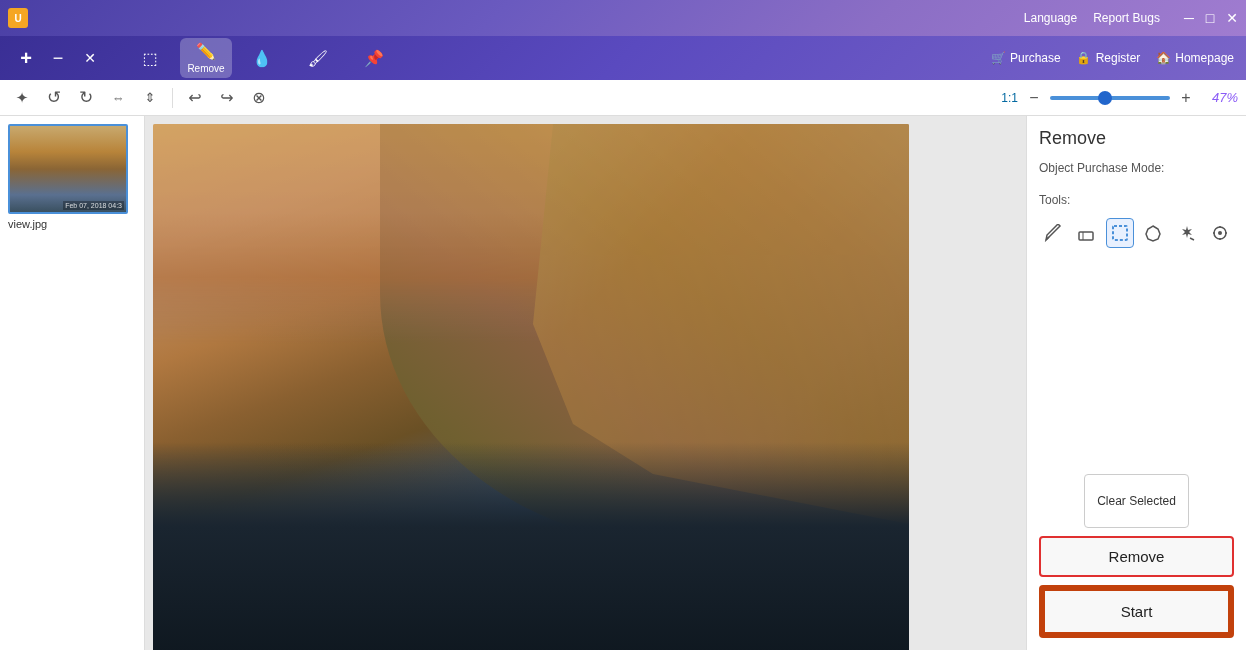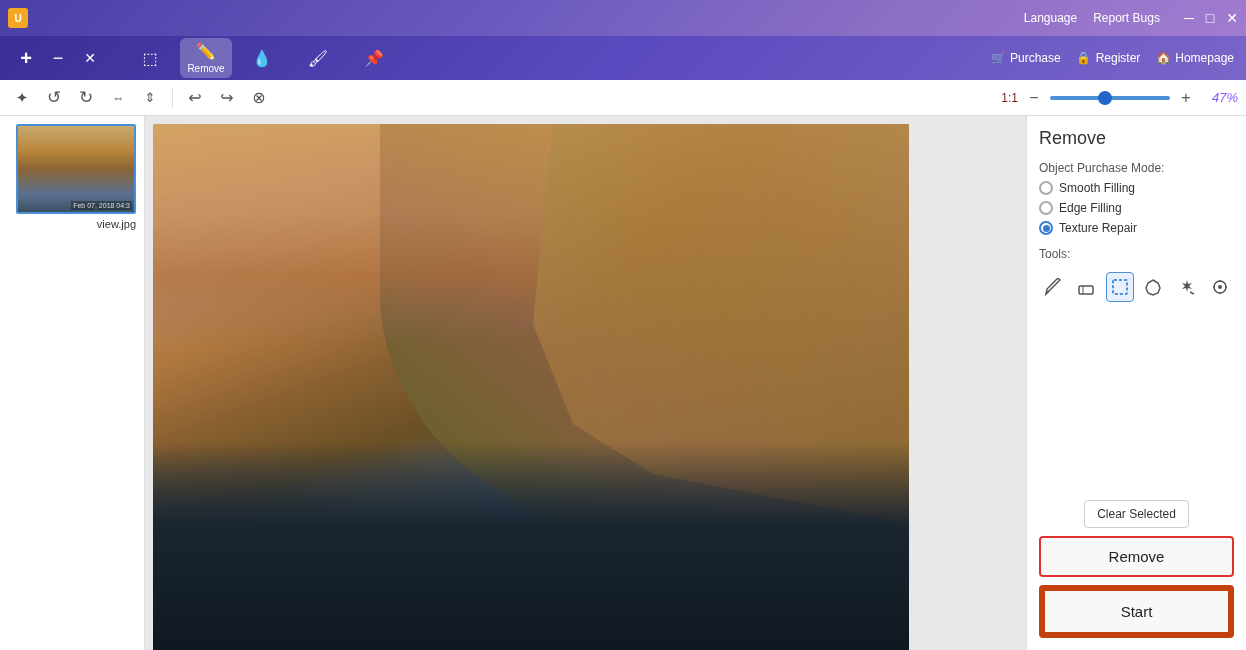--- a/index.html
+++ b/index.html
@@ -53,42 +53,42 @@
       display: flex;
       align-items: center;
       padding: 0 8px;
       gap: 4px;
       border-bottom: 1px solid #ddd;
       flex-shrink: 0;
     }
     .sub-btn { width: 28px; height: 28px; display: flex; align-items: center; justify-content: center; cursor: pointer; border-radius: 4px; color: #555; font-size: 15px; }
     .sub-sep { width: 1px; height: 20px; background: #ddd; margin: 0 4px; }
     .zoom-controls { margin-left: auto; display: flex; align-items: center; gap: 6px; }
-    .zoom-label { font-size: 12px; color: #7f1d1d; cursor: pointer; }
+    .zoom-label { font-size: 12px; color: #0369a1; cursor: pointer; }
     .zoom-minus, .zoom-plus { width: 20px; height: 20px; display: flex; align-items: center; justify-content: center; cursor: pointer; color: #555; font-size: 16px; }
     .zoom-slider { width: 120px; height: 4px; background: #4a90d9; border-radius: 2px; position: relative; cursor: pointer; }
     .zoom-slider-thumb { width: 14px; height: 14px; background: #2266cc; border-radius: 50%; position: absolute; top: -5px; left: 40%; cursor: pointer; }
     .zoom-percent { font-size: 13px; color: #8b5cf6; min-width: 36px; text-align: right; font-style: italic; }
 
     
     .main-content {
       display: flex;
       flex: 1;
       overflow: hidden;
     }
 
     
     .left-panel {
       width: 145px;
       background: white;
       border-right: 1px solid #ddd;
       padding: 8px;
       flex-shrink: 0;
     }
-    .thumb-item { display: flex; flex-direction: column; align-items: flex-end; gap: 4px; cursor: pointer; }
+    .thumb-item { display: flex; flex-direction: column; align-items: flex-start; gap: 4px; cursor: pointer; }
     .thumb-img {
       width: 120px; height: 90px;
       background: linear-gradient(180deg, #c8a96e 0%, #b8843a 30%, #8a6535 50%, #5a7090 80%, #3a5060 100%);
       border: 2px solid #4a90d9;
       border-radius: 2px;
       position: relative;
       overflow: hidden;
     }
     .thumb-date {
       position: absolute;
@@ -174,21 +174,21 @@
     .tools-row { display: flex; gap: 6px; align-items: center; }
     .tool-icon-btn {
       width: 30px; height: 30px;
       display: flex; align-items: center; justify-content: center;
       cursor: pointer; border-radius: 4px; color: #555; font-size: 16px;
       border: 1px solid transparent;
     }
     .tool-icon-btn.active { background: #e8f0fe; border-color: #4a90d9; }
     .spacer { flex: 1; }
     .btn-clear {
-      padding: 6px 12px;
+      padding: 19px 12px;
       background: white;
       border: 1px solid #ccc;
       border-radius: 4px;
       font-size: 12px;
       color: #333;
       cursor: pointer;
       text-align: center;
       align-self: center;
     }
     .btn-remove {
@@ -340,34 +340,20 @@
         <polygon points="400,0 756,0 756,400 500,350 420,300 380,200 390,100" fill="url(#cliffGrad)"></polygon>
       </svg>
     </div>
   </div>
 
   <div class="right-panel">
     <span class="panel-title">Remove</span>
 
     <div>
       <div class="section-label">Object Purchase Mode:</div>
-      <div class="radio-group">
-        <div class="radio-item">
-          <div class="radio-circle"></div>
-          <span class="radio-label">Smooth Filling</span>
-        </div>
-        <div class="radio-item">
-          <div class="radio-circle"></div>
-          <span class="radio-label">Edge Filling</span>
-        </div>
-        <div class="radio-item">
-          <div class="radio-circle checked"></div>
-          <span class="radio-label">Texture Repair</span>
-        </div>
-      </div>
     </div>
 
     <div class="tools-section">
       <div class="section-label">Tools:</div>
       <div class="tools-row">
 
         <div class="tool-icon-btn" title="Pen">
           <svg width="18" height="18" viewBox="0 0 18 18">
             <path d="M2 16 L5 13 L13 5 L16 2 L14 0 L11 3 L3 11 Z" fill="none" stroke="#555" stroke-width="1.5"></path>
             <path d="M2 16 L5 13" stroke="#555" stroke-width="1.5"></path>

